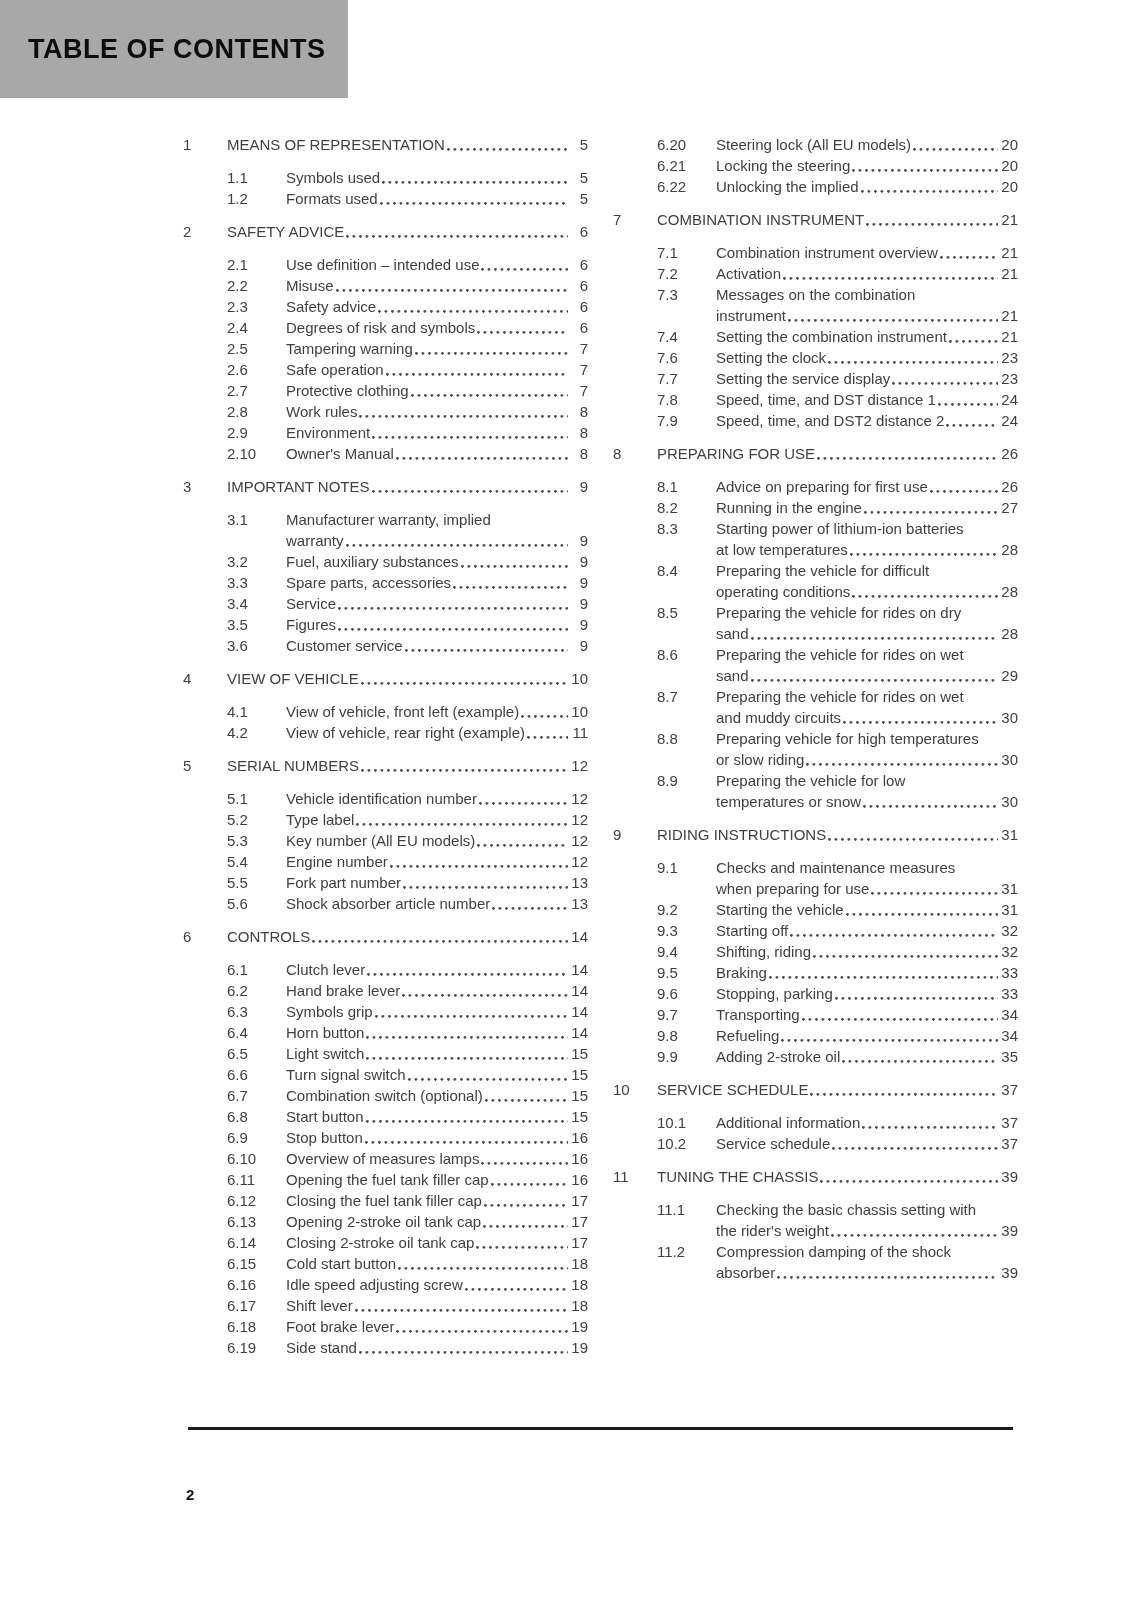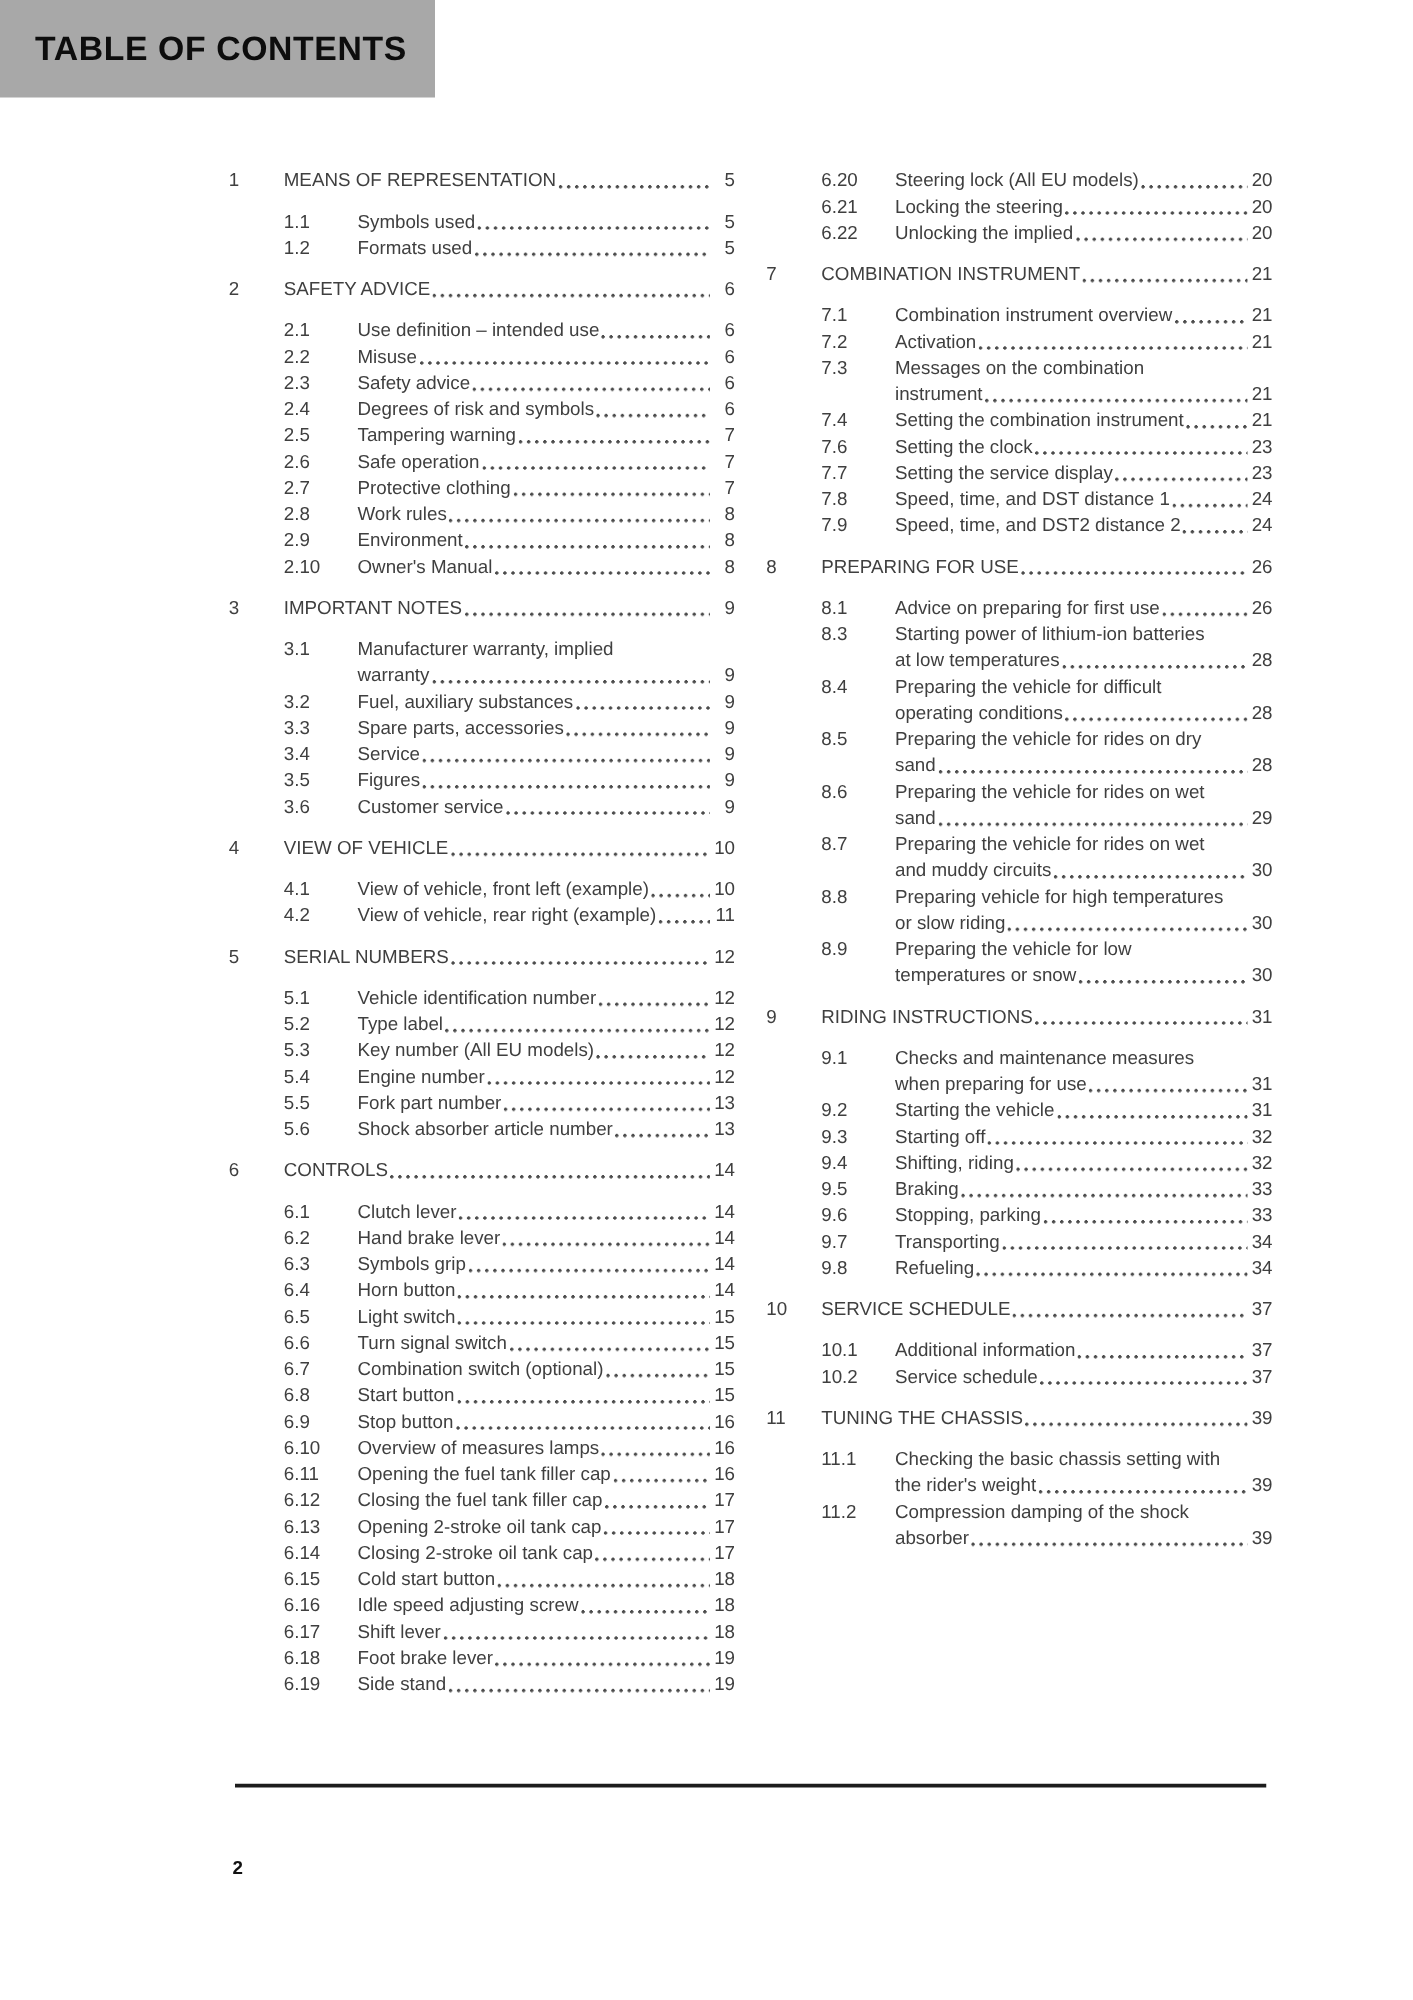--- a/index.html
+++ b/index.html
@@ -9,21 +9,21 @@
     background: #ffffff;
     font-family: "Liberation Sans", sans-serif;
     position: relative;
     overflow: hidden;
   }
 
   
   .header-banner {
     position: absolute;
     left: 0; top: 0;
-    width: 348px; height: 78px;
+    width: 348px; height: 98px;
     background: #a8a8a8;
     display: flex;
     align-items: center;
   }
   .header-banner h1 {
     margin: 0 0 0 28px;
     font-size: 27px;
     font-weight: bold;
     letter-spacing: 0.5px;
     color: #0d0d0d;
@@ -742,20 +742,30 @@
         <span class="num">8.1</span>
         <span class="ebody">
           <span class="line">
             <span class="t">Advice on preparing for first use</span>
             <span class="dots"></span>
             <span class="pg">26</span>
           </span>
         </span>
       </div>
       <div class="entry level2">
+        <span class="num">8.2</span>
+        <span class="ebody">
+          <span class="line">
+            <span class="t">Running in the engine</span>
+            <span class="dots"></span>
+            <span class="pg">27</span>
+          </span>
+        </span>
+      </div>
+      <div class="entry level2">
         <span class="num">8.3</span>
         <span class="ebody">
           <span class="line">
             <span class="t">Starting power of lithium-ion batteries</span>
           </span>
           <span class="line">
             <span class="t">at low temperatures</span>
             <span class="dots"></span>
             <span class="pg">28</span>
           </span>
@@ -922,20 +932,30 @@
           </span>
         </span>
       </div>
       <div class="entry level2">
         <span class="num">9.8</span>
         <span class="ebody">
           <span class="line">
             <span class="t">Refueling</span>
             <span class="dots"></span>
             <span class="pg">34</span>
+          </span>
+        </span>
+      </div>
+      <div class="entry level2">
+        <span class="num">9.9</span>
+        <span class="ebody">
+          <span class="line">
+            <span class="t">Adding 2-stroke oil</span>
+            <span class="dots"></span>
+            <span class="pg">35</span>
           </span>
         </span>
       </div>
       <div class="entry level1">
         <span class="num">10</span>
         <span class="ebody">
           <span class="line">
             <span class="t">SERVICE SCHEDULE</span>
             <span class="dots"></span>
             <span class="pg">37</span>

